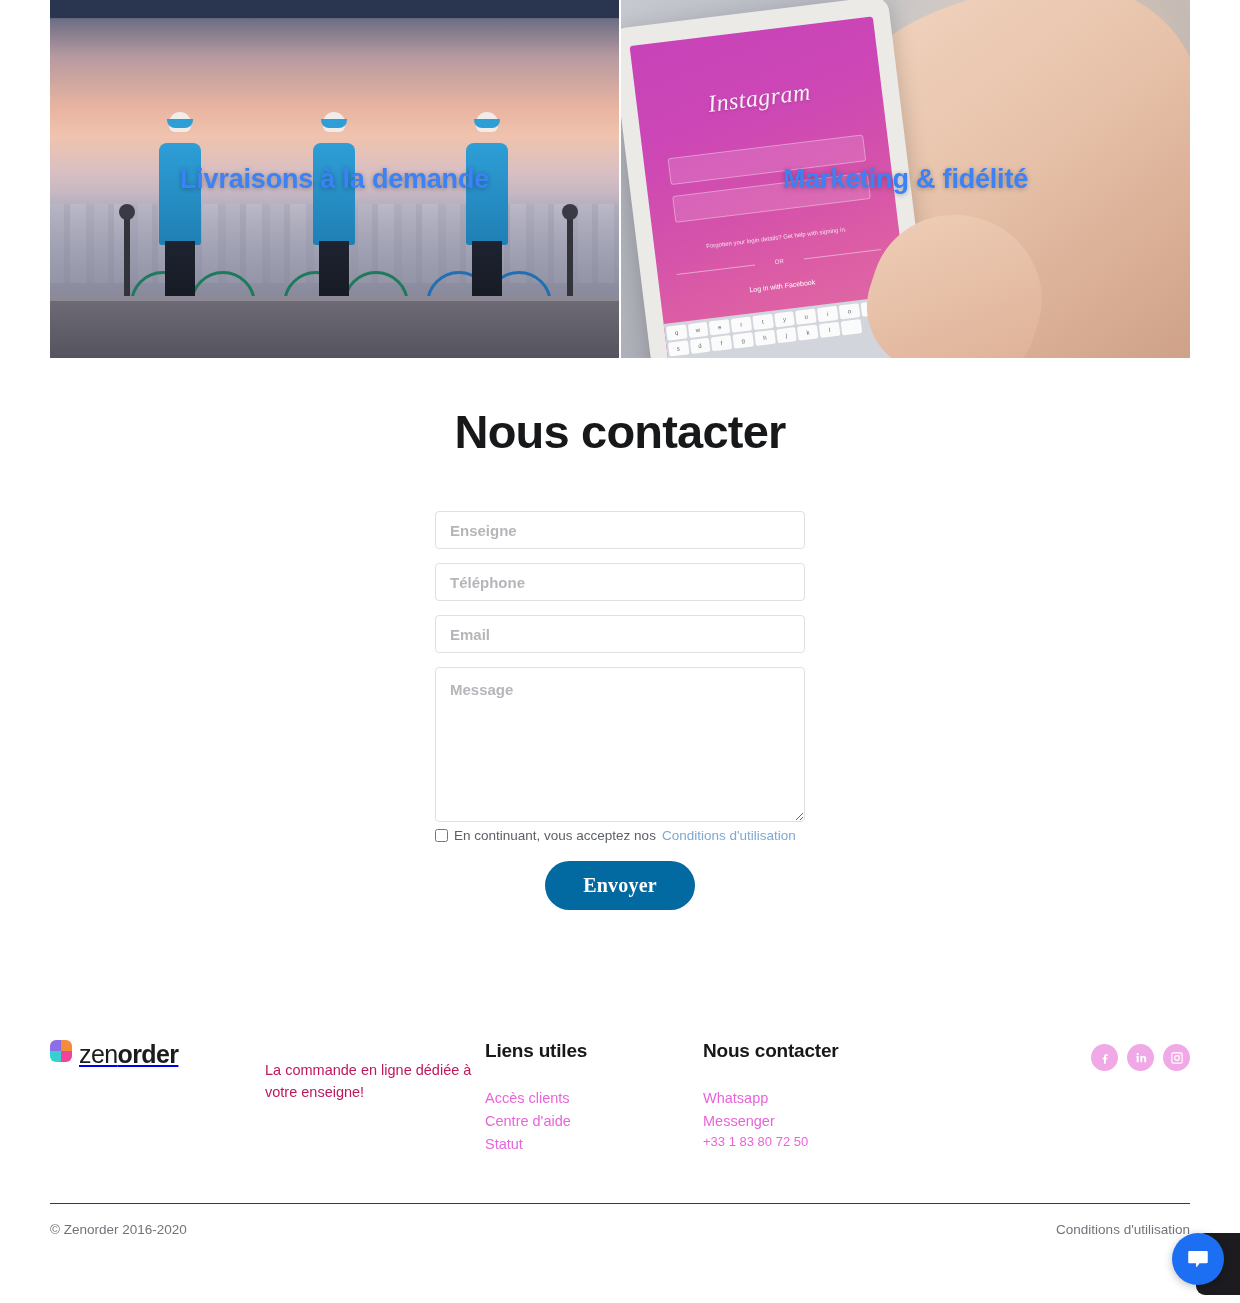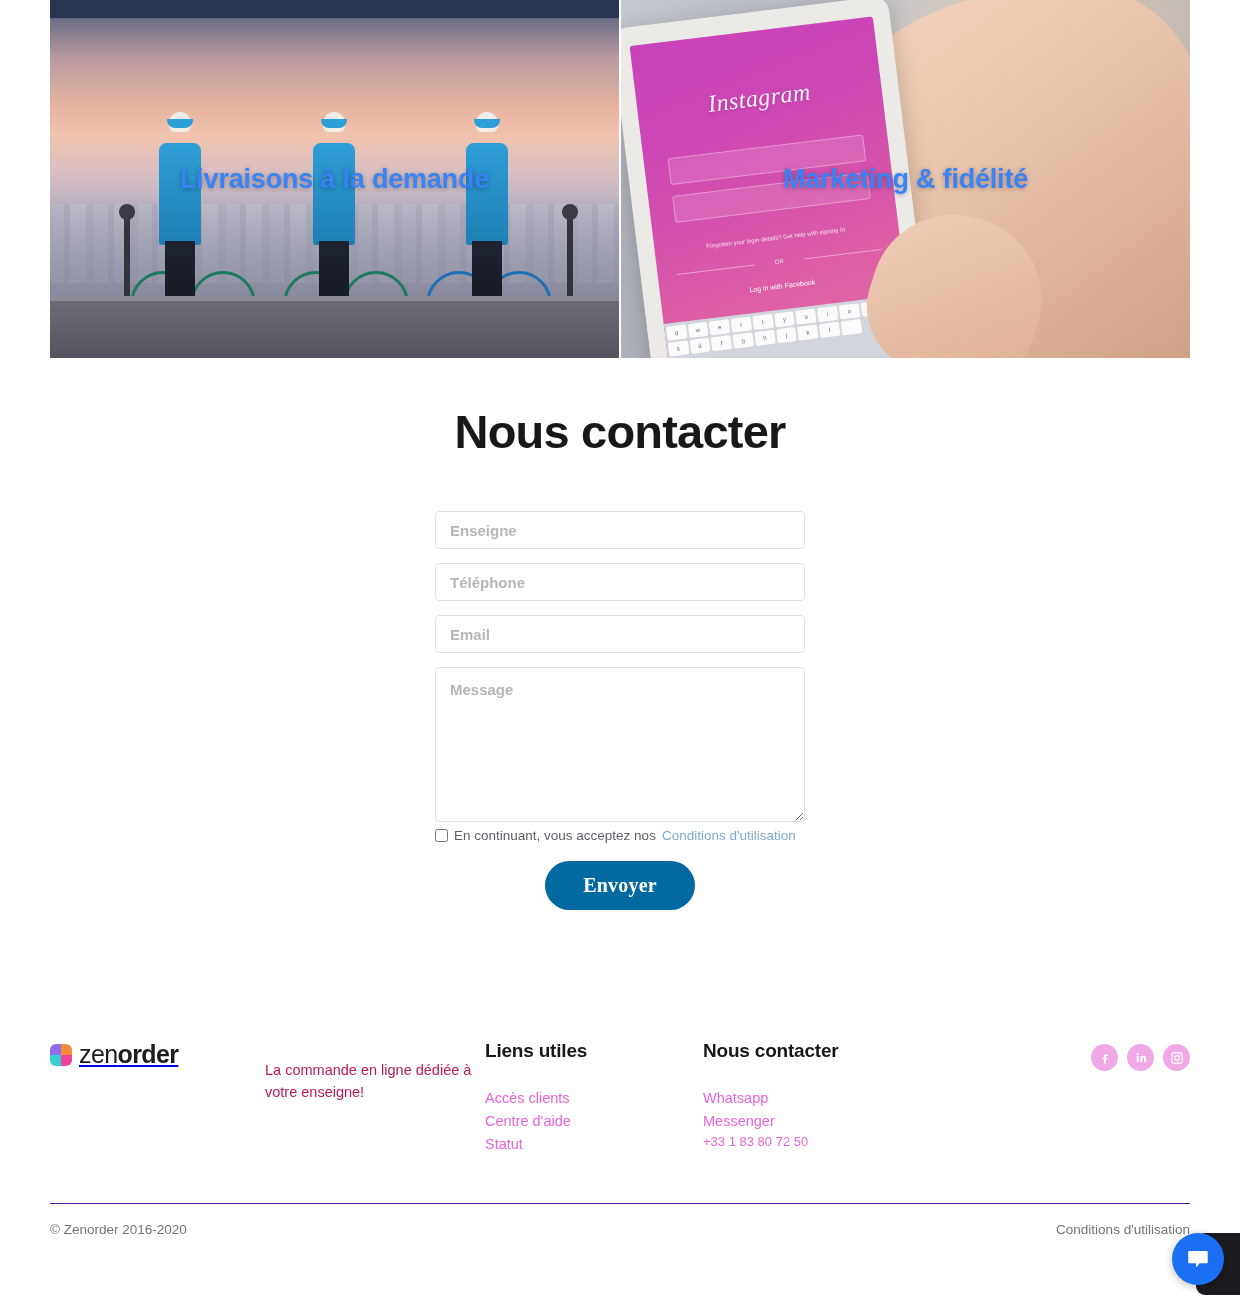--- a/index.html
+++ b/index.html
@@ -341,21 +341,21 @@
     letter-spacing: .2px;
   }
 
   
   .footer {
     margin: 118px 50px 0 50px;
     display: flex;
     align-items: flex-start;
   }
   .f-logo-col { width: 215px; padding-top: 12px; }
-  .brand { display: flex; align-items: center; gap: 7px; }
+  .brand { display: flex; align-items: flex-start; gap: 7px; }
   .brand-mark {
     width: 22px; height: 22px;
     border-radius: 6px;
     display: grid;
     grid-template-columns: 1fr 1fr;
     grid-template-rows: 1fr 1fr;
     overflow: hidden;
     box-shadow: 0 0 0 2px #ffffff inset;
     background: #fff;
   }

